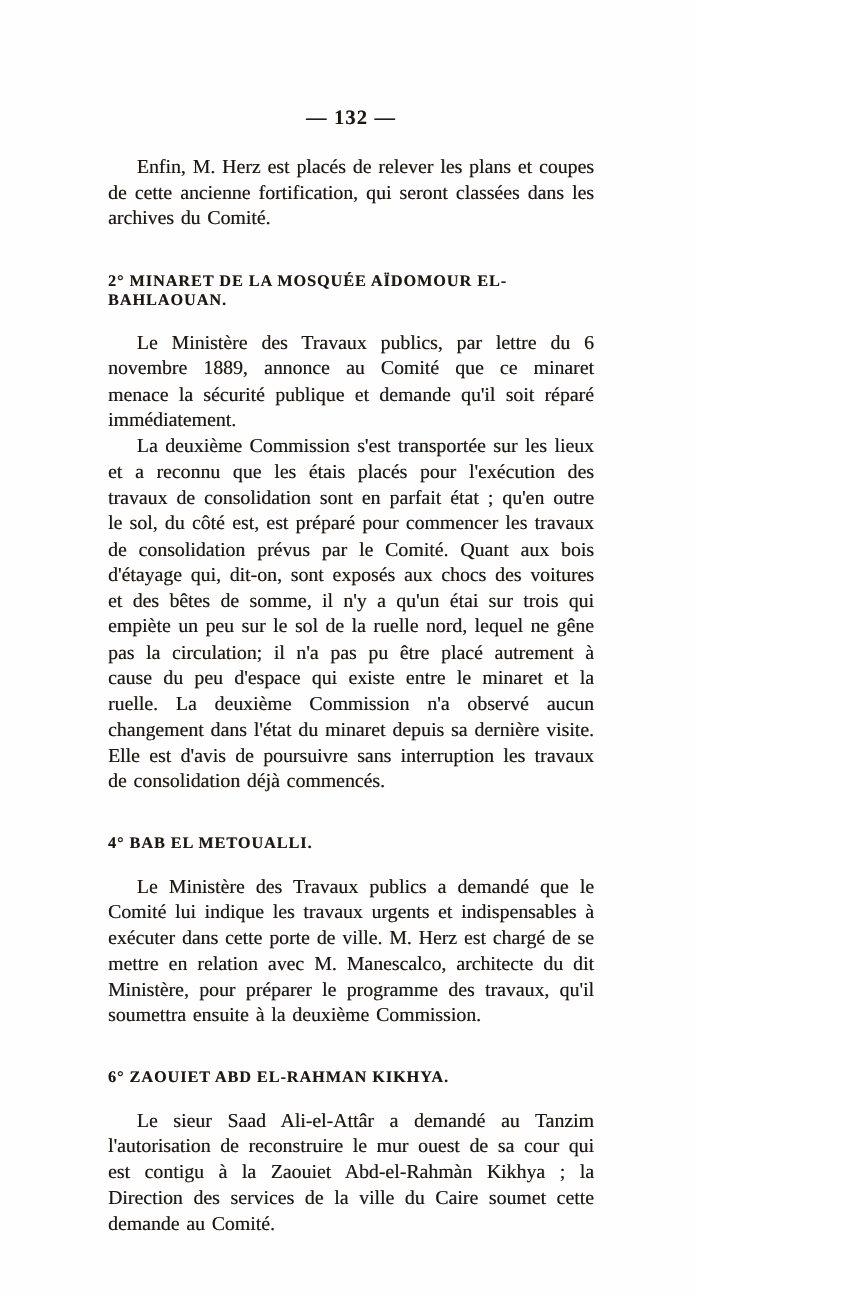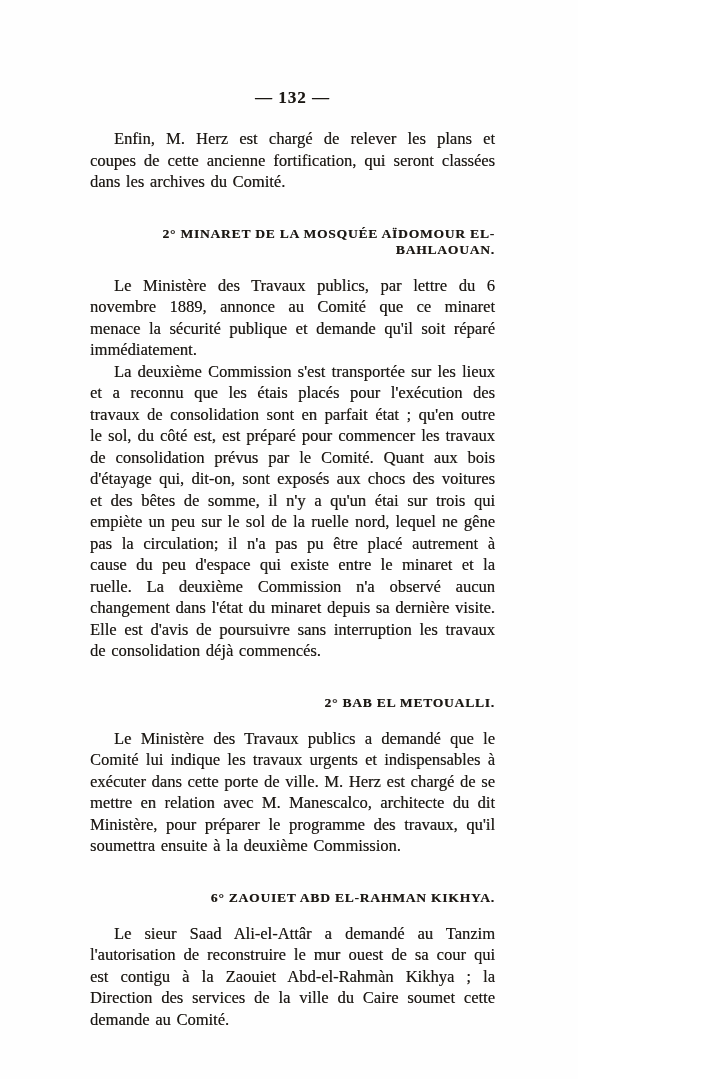--- a/index.html
+++ b/index.html
@@ -29,44 +29,44 @@
   .body-para {
     font-size: 16.5px;
     line-height: 21.5px;
     text-align: justify;
     text-indent: 24px;
     margin: 0;
     word-spacing: 1.5px;
     text-shadow: 0.35px 0 0 rgba(27,23,19,0.55);
   }
   .section-heading {
-    text-align: right;
+    text-align: left;
     font-size: 13.5px;
     font-weight: bold;
     letter-spacing: 0.8px;
     margin: 33px 0 17px 0;
     text-shadow: 0.3px 0 0 rgba(27,23,19,0.55);
   }
 </style>
 </head>
 <body>
 
 <div class="page">
 
   <div class="page-number">— 132 —</div>
 
-  <p class="body-para">Enfin, M. Herz est chargé de relever les plans et coupes de cette ancienne fortification, qui seront classées dans les archives du Comité.</p>
+  <p class="body-para">Enfin, M. Herz est placés de relever les plans et coupes de cette ancienne fortification, qui seront classées dans les archives du Comité.</p>
 
   <h2 class="section-heading">2° MINARET DE LA MOSQUÉE AÏDOMOUR EL-BAHLAOUAN.</h2>
 
   <p class="body-para">Le Ministère des Travaux publics, par lettre du 6 novembre 1889, annonce au Comité que ce minaret menace la sécurité publique et demande qu'il soit réparé immédiatement.</p>
 
   <p class="body-para">La deuxième Commission s'est transportée sur les lieux et a reconnu que les étais placés pour l'exécution des travaux de consolidation sont en parfait état ; qu'en outre le sol, du côté est, est préparé pour commencer les travaux de consolidation prévus par le Comité. Quant aux bois d'étayage qui, dit-on, sont exposés aux chocs des voitures et des bêtes de somme, il n'y a qu'un étai sur trois qui empiète un peu sur le sol de la ruelle nord, lequel ne gêne pas la circulation; il n'a pas pu être placé autrement à cause du peu d'espace qui existe entre le minaret et la ruelle. La deuxième Commission n'a observé aucun changement dans l'état du minaret depuis sa dernière visite. Elle est d'avis de poursuivre sans interruption les travaux de consolidation déjà commencés.</p>
 
-  <h2 class="section-heading">2° BAB EL METOUALLI.</h2>
+  <h2 class="section-heading">4° BAB EL METOUALLI.</h2>
 
   <p class="body-para">Le Ministère des Travaux publics a demandé que le Comité lui indique les travaux urgents et indispensables à exécuter dans cette porte de ville. M. Herz est chargé de se mettre en relation avec M. Manescalco, architecte du dit Ministère, pour préparer le programme des travaux, qu'il soumettra ensuite à la deuxième Commission.</p>
 
   <h2 class="section-heading">6° ZAOUIET ABD EL-RAHMAN KIKHYA.</h2>
 
   <p class="body-para">Le sieur Saad Ali-el-Attâr a demandé au Tanzim l'autorisation de reconstruire le mur ouest de sa cour qui est contigu à la Zaouiet Abd-el-Rahmàn Kikhya ; la Direction des services de la ville du Caire soumet cette demande au Comité.</p>
 
 </div>
 
 </body></html>

